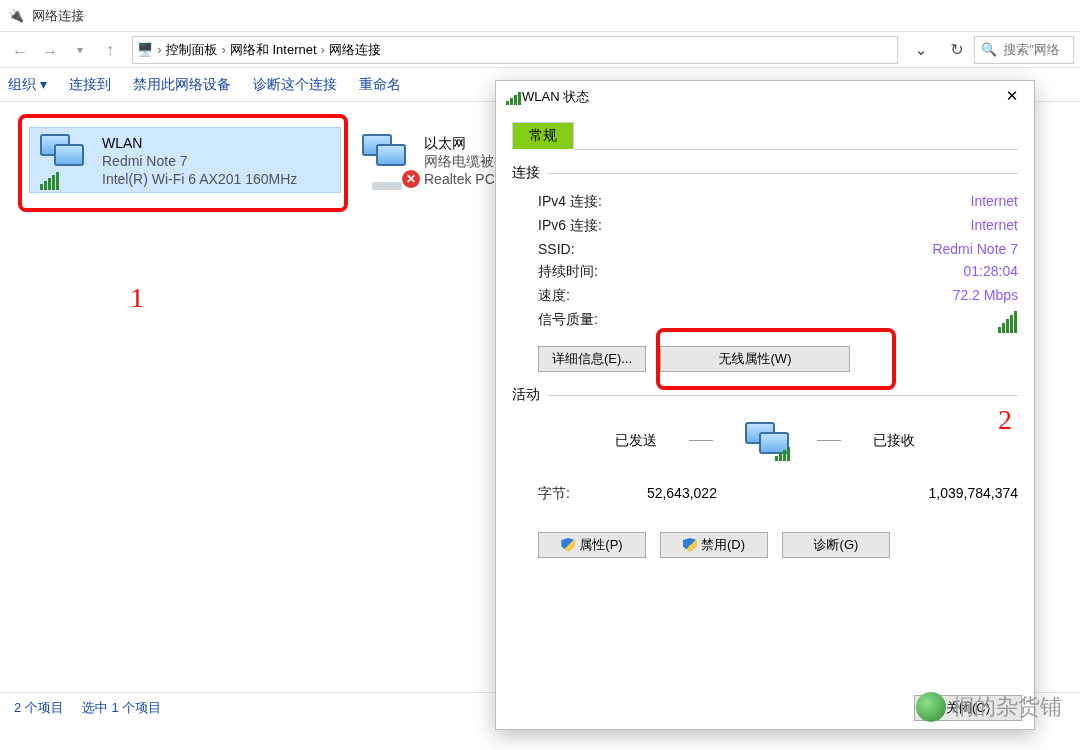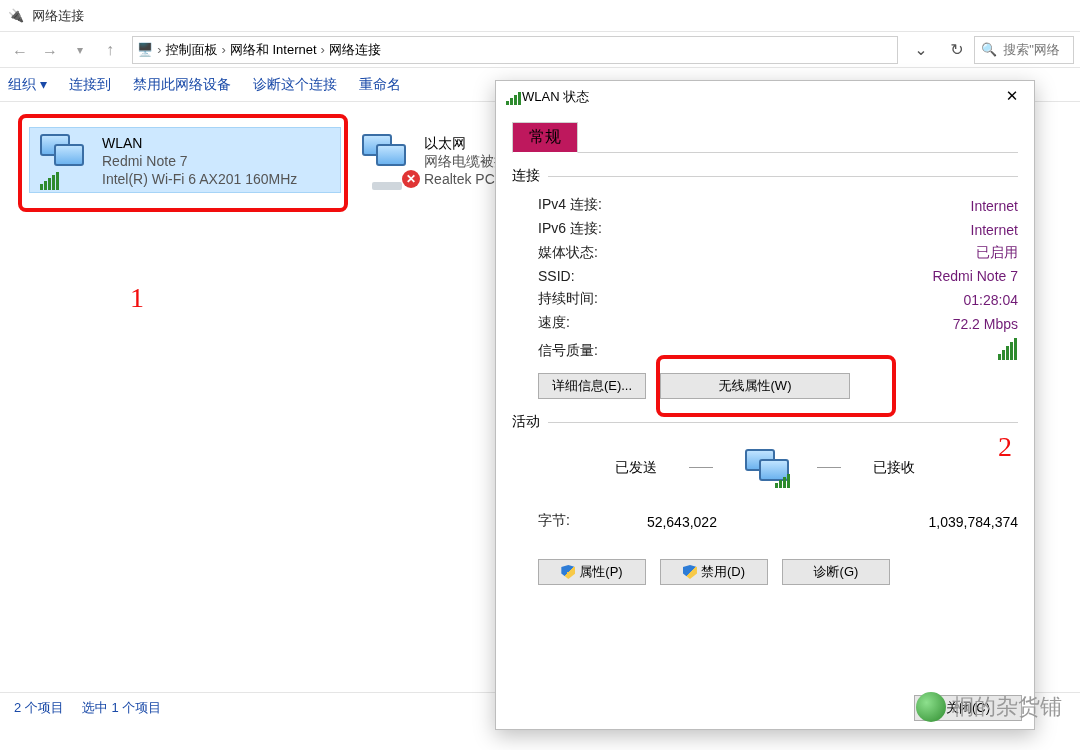--- a/index.html
+++ b/index.html
@@ -30,27 +30,27 @@
 
   .highlight { position:absolute; border:4px solid #f20d0d; border-radius:8px; pointer-events:none; }
   .annot { position:absolute; color:#f20d0d; font-size:28px; font-family:"Segoe UI"; }
 
   
   .dialog { position:absolute; left:495px; top:80px; width:540px; height:650px; background:#fff; border:1px solid #bdbdbd; box-shadow:0 6px 20px rgba(0,0,0,.25); display:flex; flex-direction:column; }
   .dlg-title { height:32px; display:flex; align-items:center; padding:0 10px; font-size:13px; }
   .dlg-close { position:absolute; right:0; top:0; width:44px; height:30px; display:flex; align-items:center; justify-content:center; font-size:15px; }
   .dlg-body  { flex:1; padding:8px 16px 12px 16px; font-size:14px; }
   .tab-row   { display:flex; border-bottom:1px solid #d0d0d0; }
-  .tab       { padding:4px 16px; border:1px solid #d0d0d0; border-bottom:1px solid #fff; background:#be185d; position:relative; top:1px; font-size:16px; }
+  .tab       { padding:4px 16px; border:1px solid #d0d0d0; border-bottom:1px solid #fff; background:#84cc16; position:relative; top:1px; font-size:14px; }
   .group     { margin-top:14px; }
   .grp-hdr   { display:flex; align-items:center; gap:8px; margin-bottom:8px; }
   .grp-line  { flex:1; height:1px; background:#d0d0d0; }
-  .row       { display:flex; justify-content:space-between; padding:3px 0 3px 26px;align-items:flex-end; }
+  .row       { display:flex; justify-content:space-between; padding:3px 0 3px 26px; }
   .row .lbl  { color:#222; }
-  .row .val  { color:#701a75; }
+  .row .val  { color:#8b5cf6; }
   .btn       { height:26px; padding:0 12px; border:1px solid #adadad; background:#e7e7e7; font-size:13px; display:flex; align-items:center; justify-content:center; min-width:108px; }
   .btn-row   { display:flex; gap:14px; padding-left:26px; margin-top:10px; }
   .dlg-foot  { display:flex; justify-content:flex-end; padding:8px 12px; gap:10px; border-top: none; }
   .shield    { display:inline-block; width:14px; height:14px; background:linear-gradient(135deg,#2e7cd6 0 50%,#f7c948 50% 100%); clip-path: polygon(50% 0,100% 15%,100% 60%,50% 100%,0 60%,0 15%); margin-right:4px; vertical-align:-2px; }
   .sig-ico   { display:inline-block; }
   .sig-ico span{ display:inline-block; width:3px; margin-right:1px; background:#2e8b2e; vertical-align:bottom;}
   .watermark { position:absolute; right:18px; bottom:28px; display:flex; align-items:center; gap:6px; color:#9a9a9a; font-size:22px; }
   .wm-ico { width:30px; height:30px; border-radius:50%; background:radial-gradient(circle at 35% 35%, #8de08d, #2e8b2e); }
 
   
@@ -166,24 +166,20 @@
         </div>
       <div class="row">
           <span class="lbl">IPv4 连接:</span>
           <span class="val">Internet</span>
         </div>
       <div class="row">
           <span class="lbl">IPv6 连接:</span>
           <span class="val">Internet</span>
         </div>
       <div class="row">
-          <span class="lbl">媒体状态:</span>
-          <span class="val">已启用</span>
-        </div>
-      <div class="row">
           <span class="lbl">SSID:</span>
           <span class="val">Redmi Note 7</span>
         </div>
       <div class="row">
           <span class="lbl">持续时间:</span>
           <span class="val">01:28:04</span>
         </div>
       <div class="row">
           <span class="lbl">速度:</span>
           <span class="val">72.2 Mbps</span>

